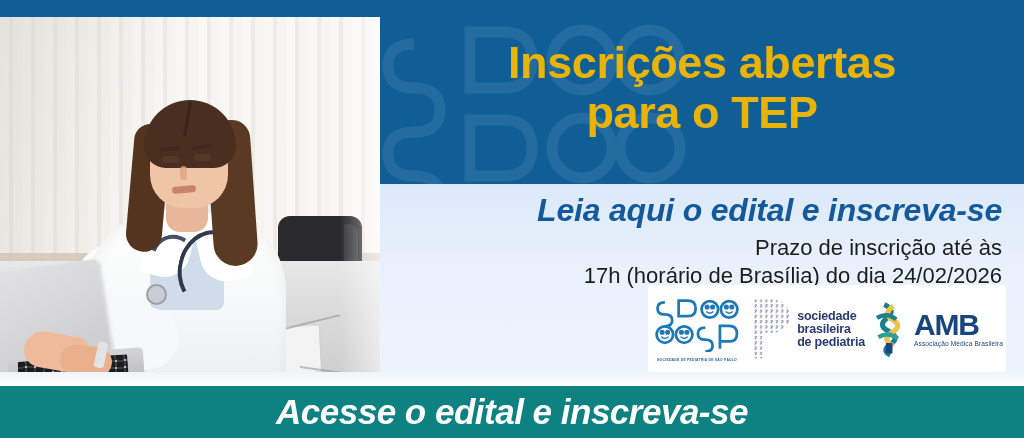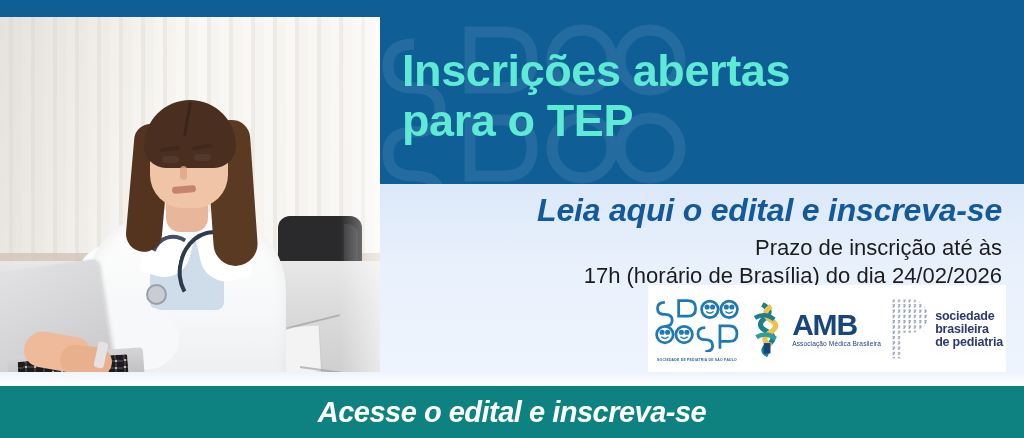--- a/index.html
+++ b/index.html
@@ -85,22 +85,22 @@
          border-radius:16px;transform:rotate(6deg);}
   .watch{position:absolute;left:96px;top:326px;width:10px;height:26px;background:#e3e3e5;
          border-radius:3px;transform:rotate(12deg);}
   .photo-fade{position:absolute;right:0;top:0;width:40px;height:356px;
               background:linear-gradient(90deg,rgba(255,255,255,0),rgba(255,255,255,.55));}
 
   
   .blue-panel{position:absolute;left:380px;top:0;width:644px;height:184px;background:#0f5e96;overflow:hidden;}
   .blue-top-strip{position:absolute;left:0;top:0;width:386px;height:17px;background:#0f5e96;}
   .wm{position:absolute;left:-6px;top:14px;opacity:.085;}
-  .headline{position:absolute;right:22px;top:46px;width:600px;text-align:left;
-            color:#5eead4;font-size:45px;line-height:50px;font-weight:bold;letter-spacing:-.4px;}
+  .headline{position:absolute;right:22px;top:38px;width:600px;text-align:center;
+            color:#eab308;font-size:45px;line-height:50px;font-weight:bold;letter-spacing:-.4px;}
 
   
   .light-panel{position:absolute;left:380px;top:184px;width:644px;height:196px;
                background:linear-gradient(180deg,#dce9f9 0%,#e9f1fc 45%,#eef4fd 100%);overflow:hidden;}
   .light-wm{position:absolute;left:4px;top:-150px;opacity:.10;}
   .sub-italic{position:absolute;right:22px;top:192px;width:600px;text-align:right;
               color:#14599a;font-size:32px;font-weight:bold;font-style:italic;letter-spacing:-.2px;}
   .prazo{position:absolute;right:22px;top:234px;width:600px;text-align:right;
          color:#1c1c1c;font-size:22px;line-height:28px;}
 
@@ -112,21 +112,21 @@
             margin-top:2px;font-weight:bold;}
   .sbp-text{font-size:12.5px;line-height:13px;color:#2b3a70;font-weight:bold;letter-spacing:-.2px;}
   .amb-main{font-size:30px;font-weight:bold;color:#17457e;letter-spacing:-1.2px;line-height:28px;}
   .amb-sub{font-size:6.6px;color:#17457e;letter-spacing:.1px;margin-top:1px;}
 
   
   .white-gap{position:absolute;left:0;top:372px;width:1024px;height:14px;
              background:linear-gradient(180deg,#eef4fd,#ffffff);}
   .teal-bar{position:absolute;left:0;top:386px;width:1024px;height:52px;background:#0d8281;
             display:flex;align-items:center;justify-content:center;}
-  .teal-text{color:#ffffff;font-size:29px;font-weight:bold;font-style:italic;letter-spacing:-.5px;}
+  .teal-text{color:#ffffff;font-size:35px;font-weight:bold;font-style:italic;letter-spacing:-.5px;}
 </style>
 </head>
 <body>
 
 <div class="banner">
 
   <div class="photo-col">
     <div class="photo">
       <div class="curtain"></div>
       <div class="wall-shadow"></div>
@@ -233,50 +233,50 @@
             <path d="M64 89 q8 7 16 0" stroke-width="3"></path>
             <path d="M118 69 q-16 0 -16 13 t16 13 t16 13 t-16 13"></path>
             <path d="M150 65 h20 q17 0 17 17 t-17 17 h-20 z M150 99 v16"></path>
           </g>
         </svg>
         <div class="spsp-cap">SOCIEDADE DE PEDIATRIA DE SÃO PAULO</div>
       </div>
     </div>
 
     <div class="logo">
-      <svg width="40" height="56" viewBox="0 0 54 74">
-        <path d="M18 4 q16 8 4 18 q-14 10 2 18 q16 8 2 18 q-12 8 0 14" stroke="#1d7f8c" stroke-width="7" fill="none"></path>
-        <path d="M30 6 q-14 10 -2 18 q16 8 0 18 q-14 10 2 18" stroke="#f0c24a" stroke-width="7" fill="none"></path>
-        <path d="M8 22 q14 -8 26 2" stroke="#1d7f8c" stroke-width="6" fill="none"></path>
-        <path d="M10 48 q14 -8 26 2" stroke="#2f9e9b" stroke-width="6" fill="none"></path>
-        <rect x="20" y="56" width="9" height="14" fill="#17457e"></rect>
-      </svg>
-      <div style="margin-left:3px;">
-        <div class="amb-main">AMB</div>
-        <div class="amb-sub">Associação Médica Brasileira</div>
-      </div>
-    </div>
-
-    <div class="logo">
       <svg width="44" height="62" viewBox="0 0 58 82">
         <defs>
           <pattern id="lt" width="7" height="7" patternUnits="userSpaceOnUse">
             <rect width="7" height="7" fill="#ffffff"></rect>
             <text x="0.4" y="5.6" font-size="6" font-family="'Liberation Serif',serif" fill="#2b3a70">P</text>
           </pattern>
         </defs>
         <path d="M6 2 h26 a22 22 0 0 1 0 44 h-14 v34 h-12 z" fill="url(#lt)"></path>
       </svg>
       <div style="margin-left:4px;">
         <div class="sbp-text">sociedade</div>
         <div class="sbp-text">brasileira</div>
         <div class="sbp-text">de pediatria</div>
       </div>
     </div>
 
+    <div class="logo">
+      <svg width="40" height="56" viewBox="0 0 54 74">
+        <path d="M18 4 q16 8 4 18 q-14 10 2 18 q16 8 2 18 q-12 8 0 14" stroke="#1d7f8c" stroke-width="7" fill="none"></path>
+        <path d="M30 6 q-14 10 -2 18 q16 8 0 18 q-14 10 2 18" stroke="#f0c24a" stroke-width="7" fill="none"></path>
+        <path d="M8 22 q14 -8 26 2" stroke="#1d7f8c" stroke-width="6" fill="none"></path>
+        <path d="M10 48 q14 -8 26 2" stroke="#2f9e9b" stroke-width="6" fill="none"></path>
+        <rect x="20" y="56" width="9" height="14" fill="#17457e"></rect>
+      </svg>
+      <div style="margin-left:3px;">
+        <div class="amb-main">AMB</div>
+        <div class="amb-sub">Associação Médica Brasileira</div>
+      </div>
+    </div>
+
   </div>
 
   <div class="white-gap"></div>
   <div class="teal-bar">
     <span class="teal-text">Acesse o edital e inscreva-se</span>
   </div>
 
 </div>
 
 </body></html>

